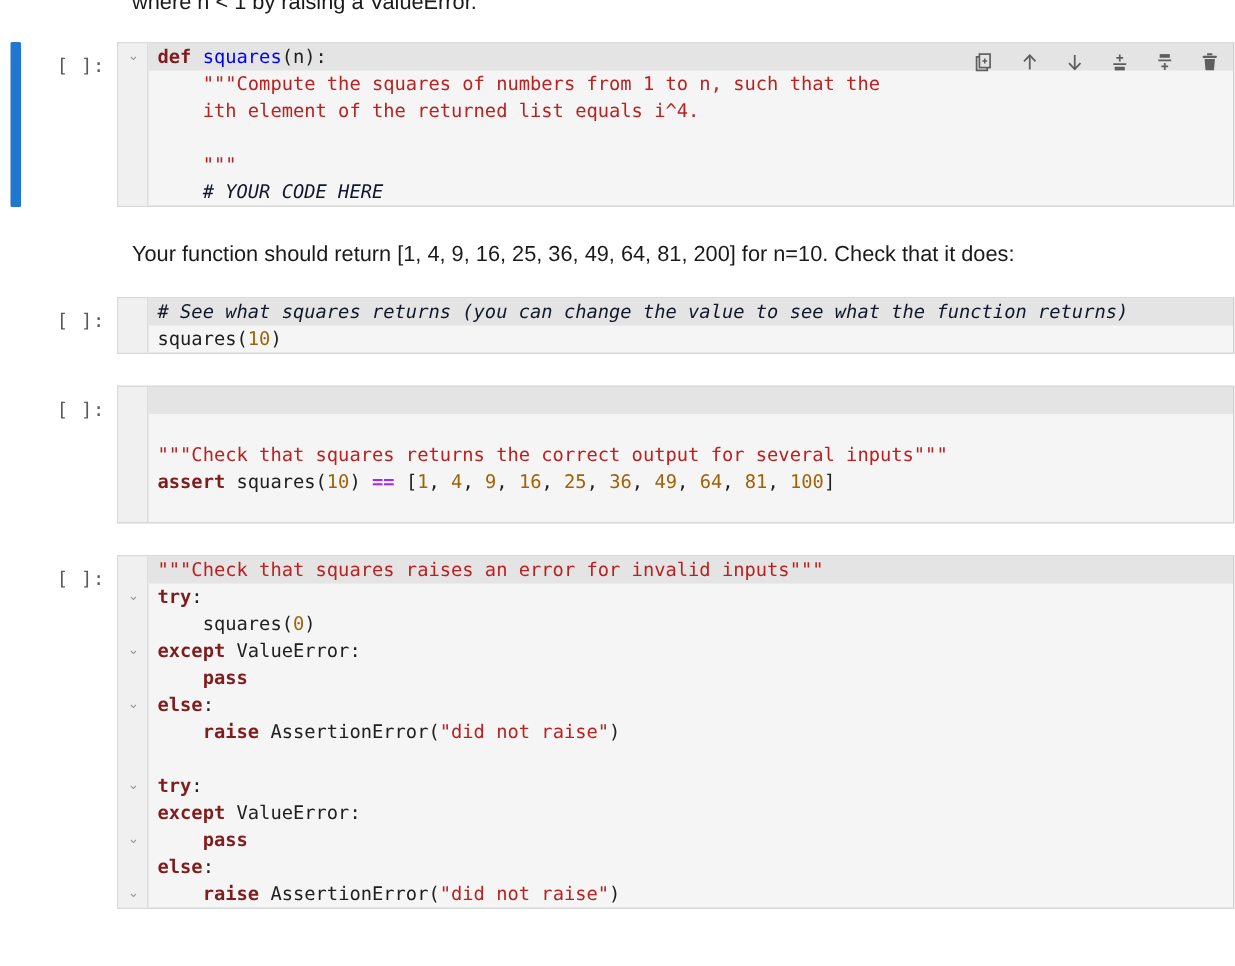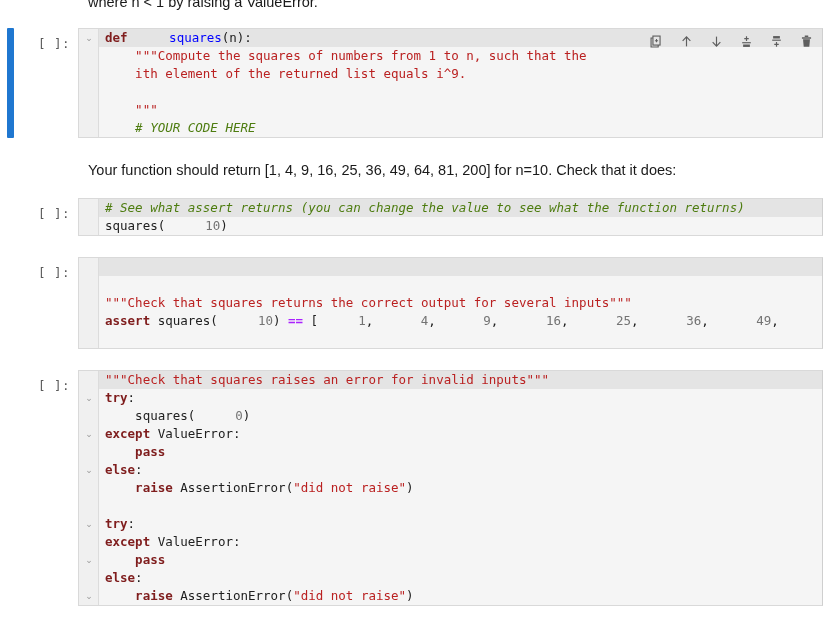--- a/index.html
+++ b/index.html
@@ -134,45 +134,45 @@
     display: flex;
     align-items: center;
     justify-content: center;
     cursor: pointer;
   }
   .tb-btn svg { display: block; }
 
   
   .k  { color: #7f1d1d; font-weight: bold; }  
   .s  { color: #ba2121; }                      
-  .c  { color: #4d7c0f; font-style: italic; text-align: right; }  
-  .n  { color: #737373; margin-left: 40px; }                      
+  .c  { color: #0f172a; font-style: italic; text-align: right; }  
+  .n  { color: #a16207; }                      
   .o  { color: #aa22ff; font-weight: bold; }   
-  .f  { color: #0000ff; margin-left: 34px; }                      
+  .f  { color: #0000ff; }                      
   .p  { color: #202020; }                      
 </style>
 </head>
 <body>
 
 <div class="notebook" id="notebook">
     <div class="md-cell clipped-top">
       <div>where n &lt; 1 by raising a ValueError.</div>
     </div>
     <div style="height: 15px;"></div>
     <div class="cell">
       <div class="select-bar" style="background: rgb(31, 119, 208);"></div>
       <div class="prompt">[ ]:</div>
       <div class="input-wrap" style="background: rgb(245, 245, 245);">
         <div class="gutter">
           <div class="chev" style="top: 0px;">⌄</div>
         </div>
         <div class="code-area">
           <div class="codeline hl" style="background: rgb(228, 228, 228);"><span class="k">def</span><span class="p"> </span><span class="f">squares</span><span class="p">(n):</span></div>
           <div class="codeline"><span class="s">    """Compute the squares of numbers from 1 to n, such that the</span></div>
-          <div class="codeline"><span class="s">    ith element of the returned list equals i^9.</span></div>
+          <div class="codeline"><span class="s">    ith element of the returned list equals i^4.</span></div>
           <div class="codeline"><span class="s"></span></div>
           <div class="codeline"><span class="s">    """</span></div>
           <div class="codeline"><span class="c">    # YOUR CODE HERE</span></div>
         </div>
         <div class="cell-toolbar">
           <div class="tb-btn" title="Duplicate this cell">
             <svg width="15" height="15" viewBox="0 0 16 16" fill="none" stroke="#5e5e5e" stroke-width="1.2">
               <rect x="4.2" y="2.2" width="7.6" height="9.6"></rect>
               <path d="M4.2 4.2 H2.2 V13.8 H9.8 V11.8"></path>
               <path d="M8 5.4 v3.4 M6.3 7.1 h3.4" stroke-width="1.1"></path>
@@ -217,21 +217,21 @@
     <div style="height: 21px;"></div>
     <div class="md-cell">
       <div>Your function should return [1, 4, 9, 16, 25, 36, 49, 64, 81, 200] for n=10. Check that it does:</div>
     </div>
     <div style="height: 16px;"></div>
     <div class="cell">
       <div class="prompt">[ ]:</div>
       <div class="input-wrap" style="background: rgb(245, 245, 245);">
         <div class="gutter"></div>
         <div class="code-area">
-          <div class="codeline hl" style="background: rgb(228, 228, 228);"><span class="c"># See what assert returns (you can change the value to see what the function returns)</span></div>
+          <div class="codeline hl" style="background: rgb(228, 228, 228);"><span class="c"># See what squares returns (you can change the value to see what the function returns)</span></div>
           <div class="codeline"><span class="p">squares(</span><span class="n">10</span><span class="p">)</span></div>
         </div>
       </div>
     </div>
     <div style="height: 21px;"></div>
     <div class="cell">
       <div class="prompt">[ ]:</div>
       <div class="input-wrap" style="background: rgb(245, 245, 245);">
         <div class="gutter"></div>
         <div class="code-area">

